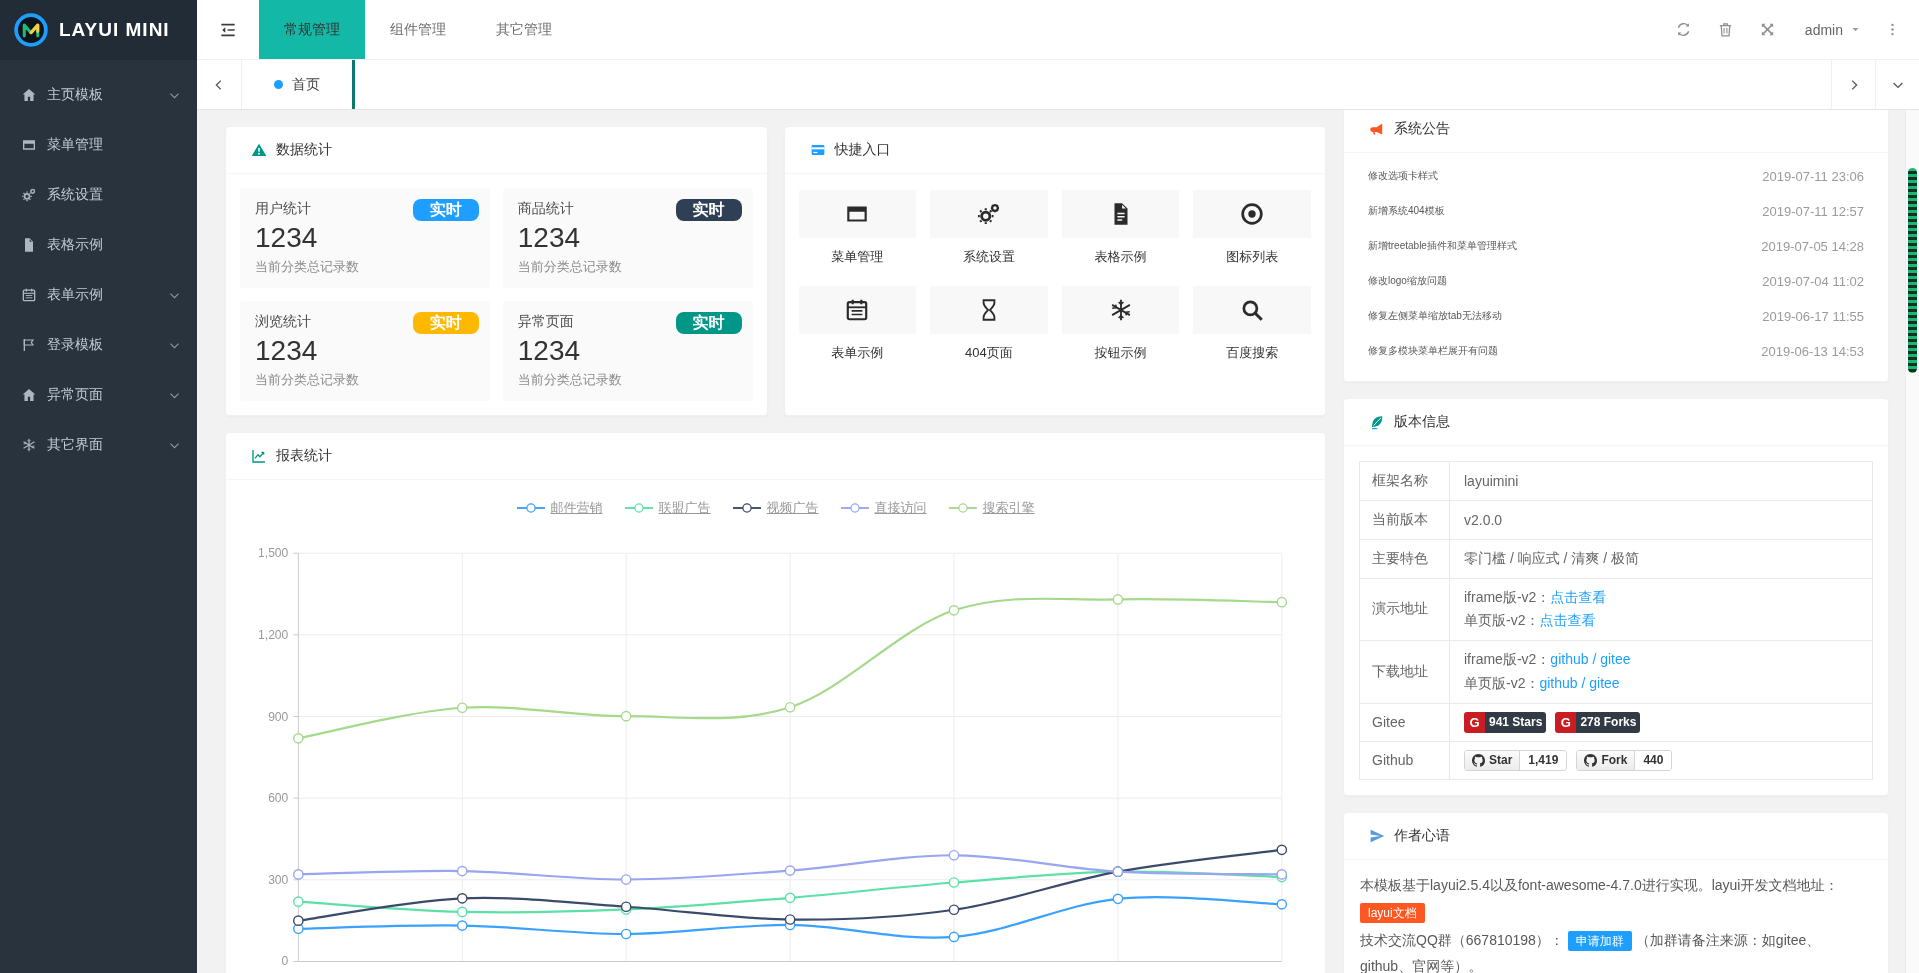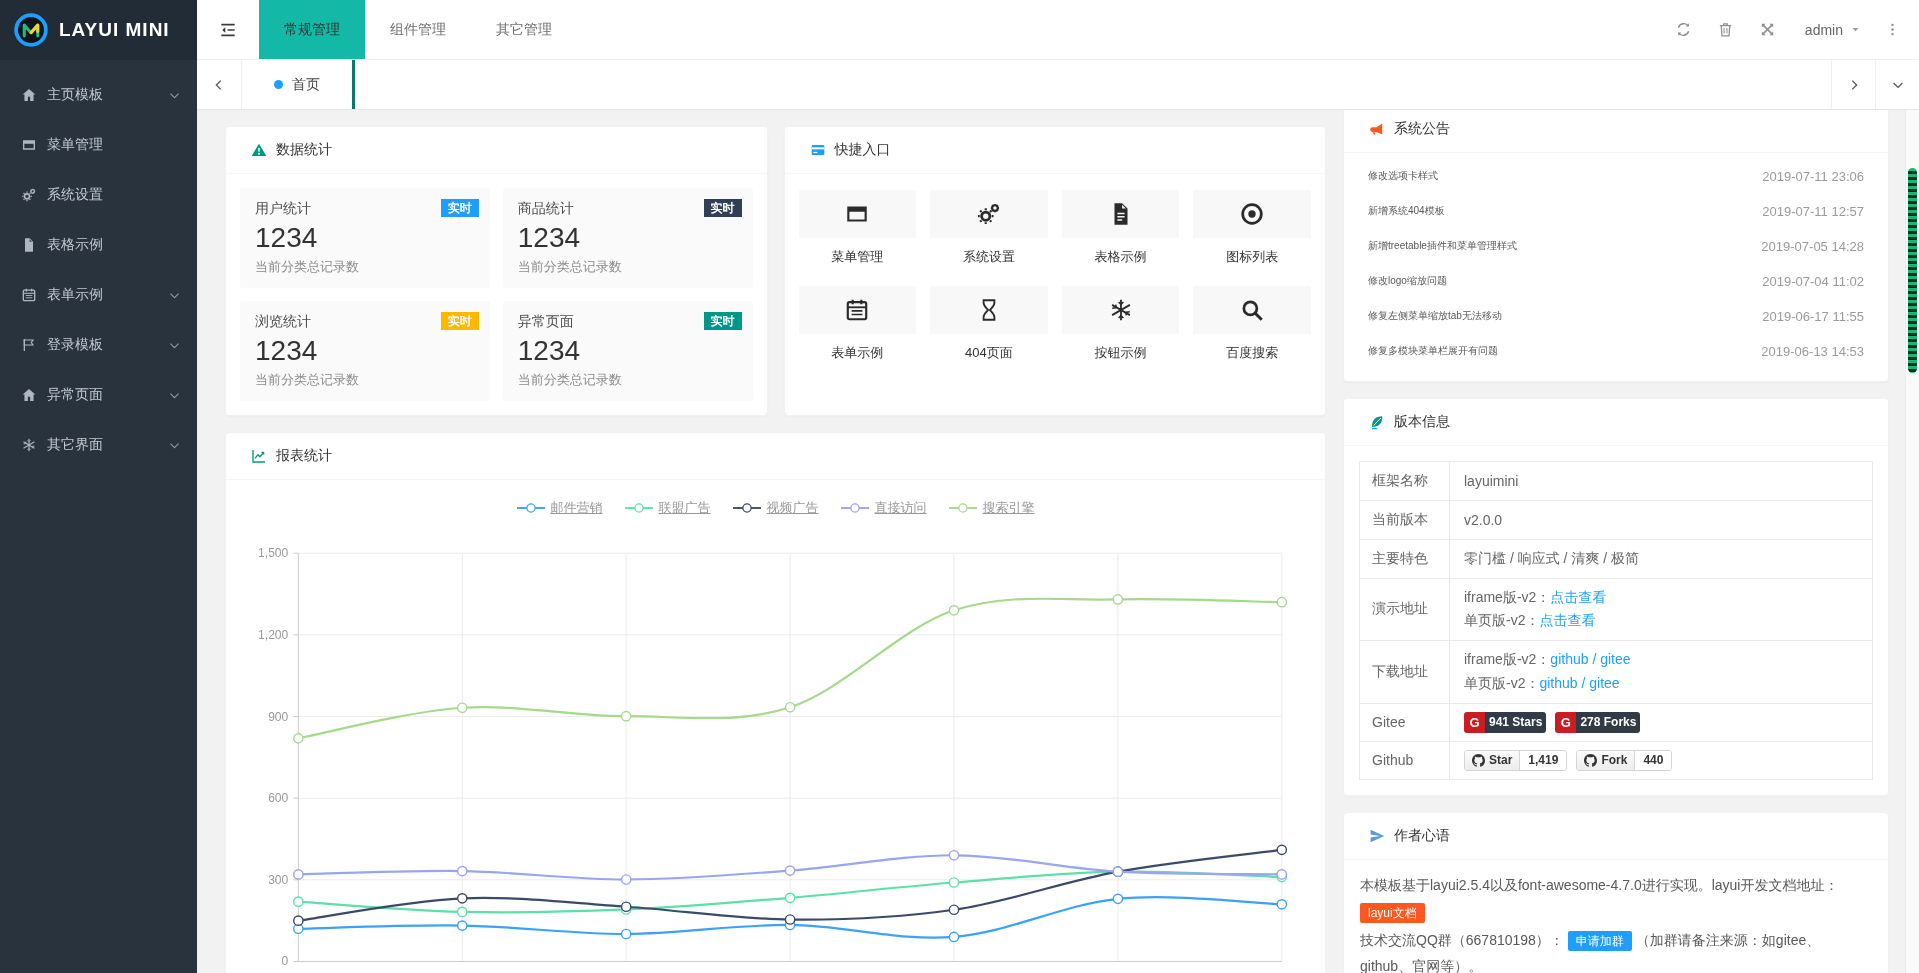--- a/index.html
+++ b/index.html
@@ -49,21 +49,21 @@
   .row2 .panel { flex:1; }
   .right-col { width:546px; flex-shrink:0; display:flex; flex-direction:column; gap:16px;justify-content:center; }
   .panel { background:#fff; border-radius:4px; border:1px solid #f1f1f1; box-shadow:0 1px 2px rgba(0,0,0,.03); }
   .phead { display:flex; align-items:center; gap:9px; height:47px; padding:0 25px; border-bottom:1px solid #f6f6f6; font-size:14px; color:#333; }
   .ph-icon { width:16px; height:16px; flex-shrink:0; }
 
   
   .cards { display:grid; grid-template-columns:1fr 1fr; gap:13px; padding:14px; }
   .card { background:#fafafa; border-radius:3px; padding:12px 15px; position:relative; }
   .card-title { font-size:14px; color:#4d4d4d; }
-  .card-badge { position:absolute; top:11px; right:11px; color:#fff; font-size:12px; font-weight:bold; padding:3px 7px; border-radius:0; line-height:1; }
+  .card-badge { position:absolute; top:11px; right:11px; color:#fff; font-size:16px; font-weight:bold; padding:3px 17px; border-radius:8px; line-height:1; }
   .card-value { font-size:28px; color:#333; margin-top:2px; line-height:1.25; }
   .card-desc { font-size:13px; color:#8c8c8c; margin-top:3px; }
 
   
   .quick { display:grid; grid-template-columns:repeat(4,1fr); gap:20px 14px; padding:16px 14px; }
   .q-item { text-align:center; cursor:pointer; }
   .q-box { height:48px; background:#f8f8f8; display:flex; align-items:center; justify-content:center; color:#2b2b2b; }
   .q-box svg { width:26px; height:26px; }
   .q-label { font-size:13px; color:#333; margin-top:10px; }
 

